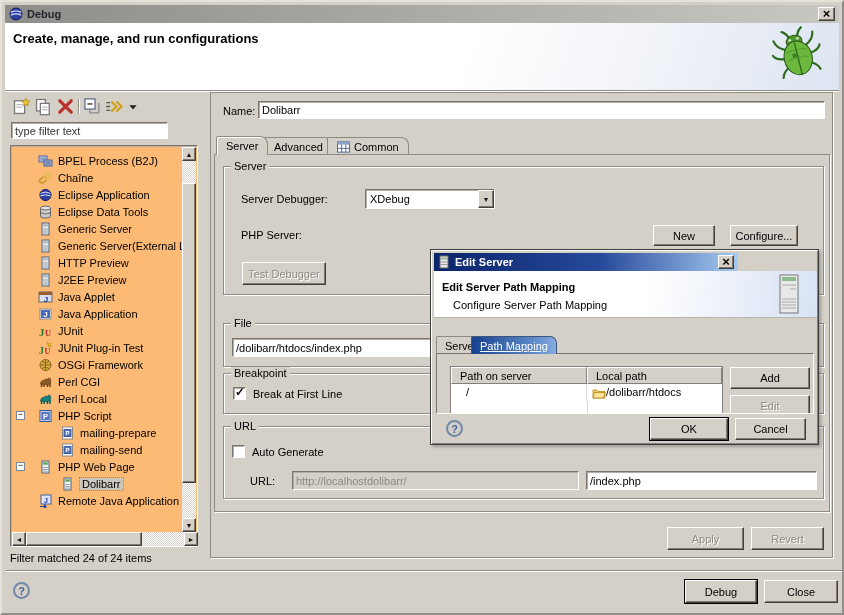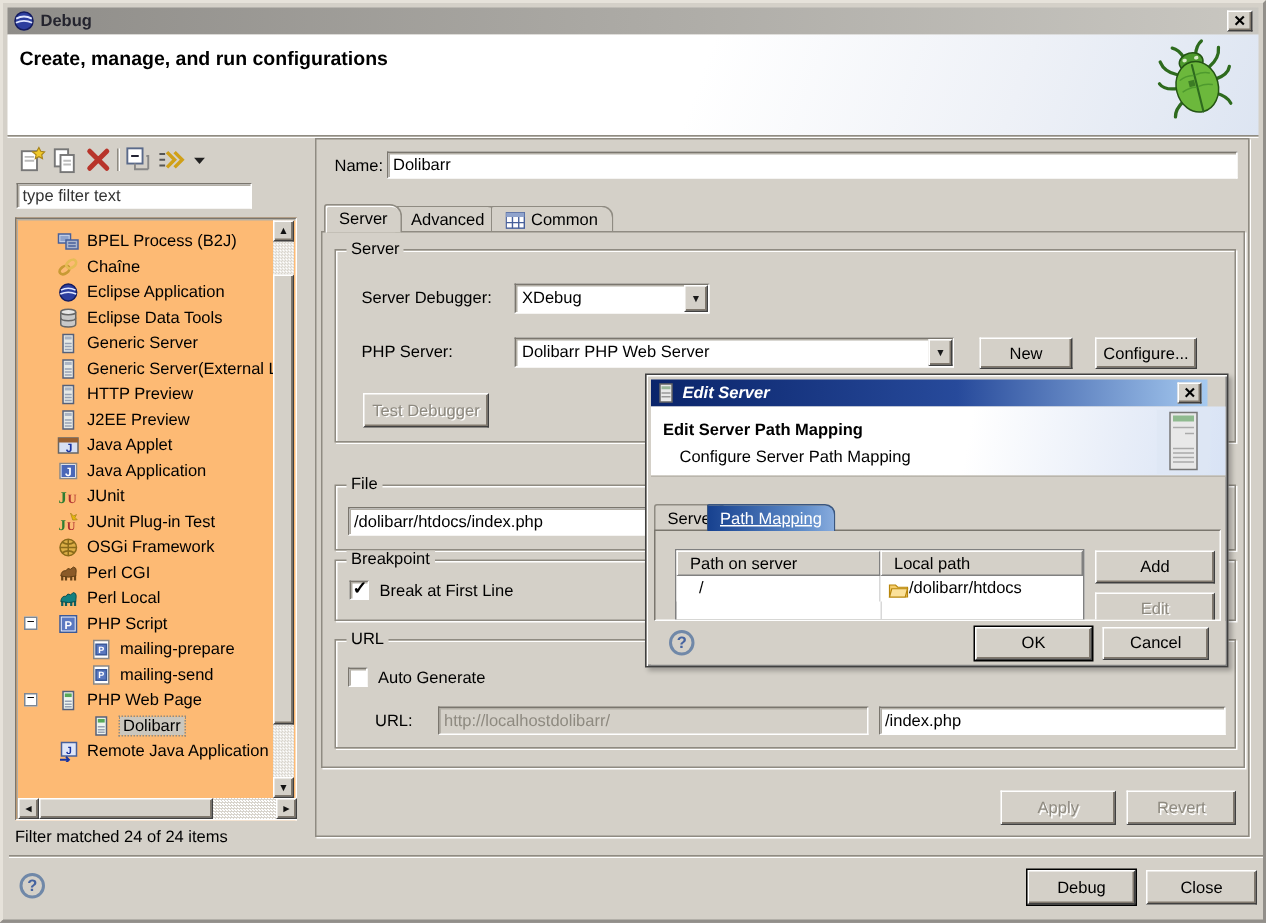--- a/index.html
+++ b/index.html
@@ -28,21 +28,21 @@
   .tab{position:absolute;height:19px;background:#d4d0c8;border:1px solid #8f8b82;border-bottom:none;
        border-radius:2px 8px 0 0;display:flex;align-items:center;gap:4px;padding:0 9px;z-index:2;}
   .tab.sel{z-index:4;box-shadow:inset 1px 1px 0 #fff;}
   .dtab{position:absolute;height:18px;background:#d4d0c8;border:1px solid #8f8b82;border-bottom:none;
        border-radius:2px 7px 0 0;display:flex;align-items:center;padding:0 8px;z-index:2;}
   .dtab.sel{background:linear-gradient(90deg,#17418f 0%,#5f8cc9 75%,#87abdd 100%);color:#fff;
        text-decoration:underline;z-index:4;border-color:#3a567f;}
   .cb{width:13px;height:13px;background:#fff;border:1px solid;border-color:#7a766e #ffffff #ffffff #7a766e;
       box-shadow:inset 1px 1px 0 #b3afa6;position:relative;flex:none;}
   .cb.checked::after{content:"✓";position:absolute;left:1px;top:-2px;font-size:12px;font-weight:bold;line-height:13px;}
-  .combo{display:flex;}
+  .combo{display:flex;margin-left:22px;}
   .combo .cfield{flex:1;display:flex;align-items:center;padding-left:4px;overflow:hidden;white-space:nowrap;}
   .combo .cbtn{width:16px;flex:none;}
   .cbtn::after{content:"▼";font-size:7px;color:#1a1a1a;}
   
   .track{background-image:conic-gradient(#ffffff 25%,#d8d4cc 0 50%,#ffffff 0 75%,#d8d4cc 0);background-size:2px 2px;}
   .sbtn{background:#d4d0c8;border:1px solid;border-color:#ffffff #404040 #404040 #ffffff;
         box-shadow:inset -1px -1px 0 #80786d;display:flex;align-items:center;justify-content:center;
         font-size:7px;color:#111;position:absolute;}
   .thumb{position:absolute;background:#d4d0c8;border:1px solid;border-color:#ffffff #404040 #404040 #ffffff;
         box-shadow:inset -1px -1px 0 #80786d;}
@@ -429,24 +429,20 @@
   <div class="abs etched" style="left:212px;top:152px;width:616px;height:358px;z-index:3;background:#d4d0c8;"></div>
 
   <div class="abs fieldset" style="left:221px;top:164px;width:601px;height:129px;z-index:3;">
     <span class="legend">Server</span>
     <div class="abs" style="left:17px;top:26px;">Server Debugger:</div>
     <div class="abs sunken combo" style="left:119px;top:22px;width:130px;height:20px;">
       <span class="cfield">XDebug</span>
       <span class="btn cbtn"></span>
     </div>
     <div class="abs" style="left:17px;top:62px;">PHP Server:</div>
-    <div class="abs sunken combo" style="left:119px;top:58px;width:293px;height:20px;">
-      <span class="cfield">Dolibarr PHP Web Server</span>
-      <span class="btn cbtn"></span>
-    </div>
     <div class="abs btn" style="left:429px;top:58px;width:62px;height:21px;">New</div>
     <div class="abs btn" style="left:506px;top:58px;width:68px;height:21px;">Configure...</div>
     <div class="abs btn disabled" style="left:18px;top:95px;width:84px;height:23px;">Test Debugger</div>
   </div>
 
   <div class="abs fieldset" style="left:221px;top:321px;width:601px;height:44px;z-index:3;">
     <span class="legend">File</span>
     <div class="abs sunken" style="left:8px;top:14px;width:584px;height:19px;">
       <input value="/dolibarr/htdocs/index.php" style="">
     </div>
@@ -479,22 +475,22 @@
   <div class="abs btn disabled" style="left:749px;top:525px;width:73px;height:23px;z-index:3;">Revert</div>
 
   <div class="abs hline" style="left:4px;top:568px;width:836px;height:0;"></div>
   <span class="abs helpcirc" style="left:11px;top:580px;">?</span>
   <div class="abs btn default" style="left:683px;top:578px;width:72px;height:23px;">Debug</div>
   <div class="abs btn" style="left:762px;top:578px;width:74px;height:23px;">Close</div>
 
   <div class="abs" style="left:428px;top:247px;width:389px;height:196px;background:#d4d0c8;z-index:10;
               border:1px solid #404040;box-shadow:inset 1px 1px 0 #ffffff,inset -1px -1px 0 #808080,2px 2px 3px rgba(0,0,0,.25);">
 
-    <div class="abs" style="left:3px;top:3px;width:371px;height:18px;display:flex;align-items:center;padding:0 4px;color:#fff;
-                background:linear-gradient(90deg,#0a246a 0%,#274a9b 55%,#a6caf0 100%);font-style:italic;">
+    <div class="abs" style="left:3px;top:3px;width:304px;height:18px;display:flex;align-items:center;padding:0 4px;color:#fff;
+                background:linear-gradient(90deg,#0a246a 0%,#274a9b 55%,#a6caf0 100%);">
       <span class="ticon" style="width:12px;height:14px;margin-right:5px;">
           <svg viewBox="0 0 12 14">
             <rect x="2" y="1" width="8" height="12" fill="#e9e9e9" stroke="#666"></rect>
             <rect x="3" y="2.5" width="6" height="2" fill="#9ab89a"></rect>
             <line x1="3" y1="7" x2="9" y2="7" stroke="#999"></line>
             <line x1="3" y1="9.5" x2="9" y2="9.5" stroke="#999"></line>
           </svg>
         </span>
       <span class="b">Edit Server</span>
       <span style="flex:1"></span>

